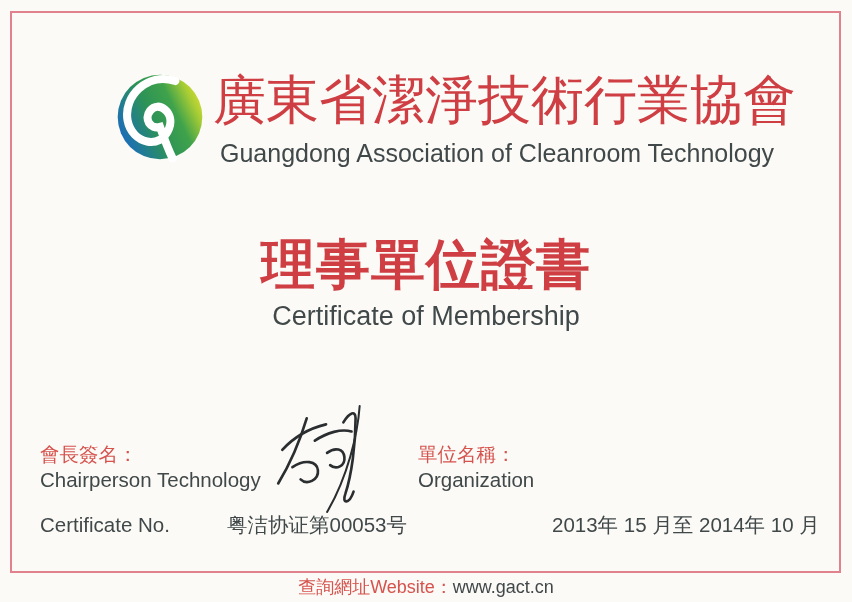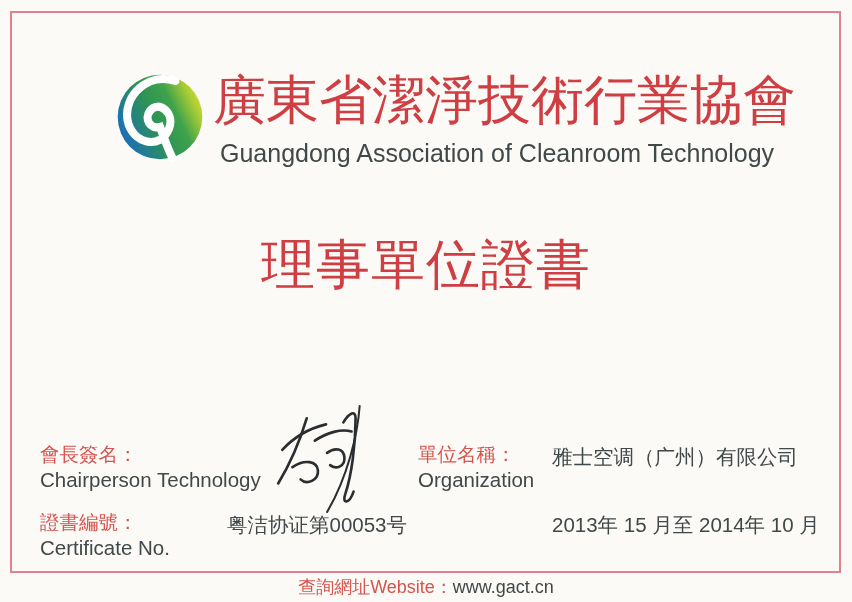--- a/index.html
+++ b/index.html
@@ -21,21 +21,21 @@
   .title-zh{
     position:absolute;left:213px;top:70px;font-size:53px;line-height:60px;
     color:var(--red);letter-spacing:0px;white-space:nowrap;
   }
   .title-en{
     position:absolute;left:220px;top:139px;font-size:25px;line-height:28px;
     color:var(--dark);white-space:nowrap;
   }
   .cert-title-zh{
     position:absolute;left:0;top:234px;width:852px;text-align:center;
-    font-size:54px;line-height:60px;color:var(--red);font-weight:normal;
+    font-size:54px;line-height:60px;color:var(--red);font-weight:bold;
     letter-spacing:1px;
   }
   .cert-title-en{
     position:absolute;left:0;top:300px;width:852px;text-align:center;
     font-size:27px;line-height:32px;color:var(--dark);
   }
   .label-block{position:absolute;}
   .label-zh{font-size:19.5px;line-height:23px;color:var(--label);white-space:nowrap;}
   .label-en{font-size:20.5px;line-height:24px;color:var(--dark);margin-top:2px;white-space:nowrap;}
   .field-value{
@@ -75,20 +75,21 @@
       </linearGradient>
     </defs>
     <circle cx="50" cy="50" r="47" fill="url(#lg)"></circle>
     <path d="M67,10 C36,0 9,27 14,54 C19,80 51,87 60,63 C67,45 48,31 39,43 C32,52 39,64 50,61 C55,75 59,86 64,96" fill="none" stroke="#ffffff" stroke-width="9" stroke-linecap="round"></path>
   </svg>
 
   <div class="title-zh">廣東省潔淨技術行業協會</div>
   <div class="title-en">Guangdong Association of Cleanroom Technology</div>
 
   <div class="cert-title-zh">理事單位證書</div>
+  <div class="cert-title-en">Certificate of Membership</div>
 
   <div class="label-block sig-block">
     <div class="label-zh">會長簽名：</div>
     <div class="label-en">Chairperson Technology</div>
   </div>
 
   <svg class="signature" viewBox="0 0 104 108" aria-hidden="true">
     <g fill="none" stroke="#2b2e30" stroke-width="2.6" stroke-linecap="round">
       <path d="M12,45 C24,32 38,24 55,20"></path>
       <path d="M36,14 C30,34 20,58 8,78"></path>
@@ -97,24 +98,22 @@
       <path d="M44,36 C56,28 70,24 80,27"></path>
       <path d="M72,18 C78,8 84,6 84,14 C84,40 80,70 74,88 C70,99 78,98 82,86"></path>
       <path d="M88,2 C86,30 76,72 56,106" stroke-width="2"></path>
     </g>
   </svg>
 
   <div class="label-block org-block">
     <div class="label-zh">單位名稱：</div>
     <div class="label-en">Organization</div>
   </div>
-  <div class="field-value org-value">雅士空调（广州）有限公司</div>
 
   <div class="label-block no-block">
-    <div class="label-zh">證書編號：</div>
     <div class="label-en">Certificate No.</div>
   </div>
   <div class="field-value no-value">粤洁协证第00053号</div>
 
   <div class="label-block val-block">
   </div>
   <div class="field-value val-value">2013年 15 月至 2014年 10 月</div>
 
   <div class="footer">
     <span class="f-label">查詢網址Website：</span><span class="f-url">www.gact.cn</span>

